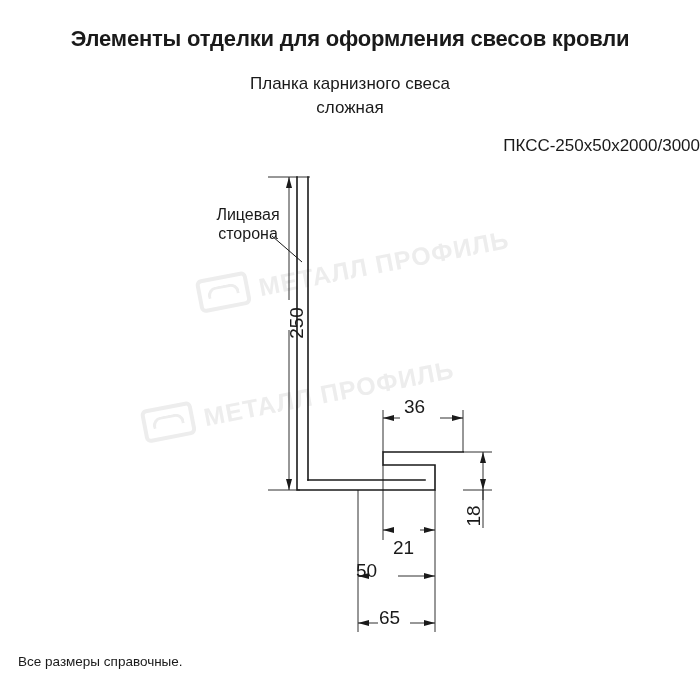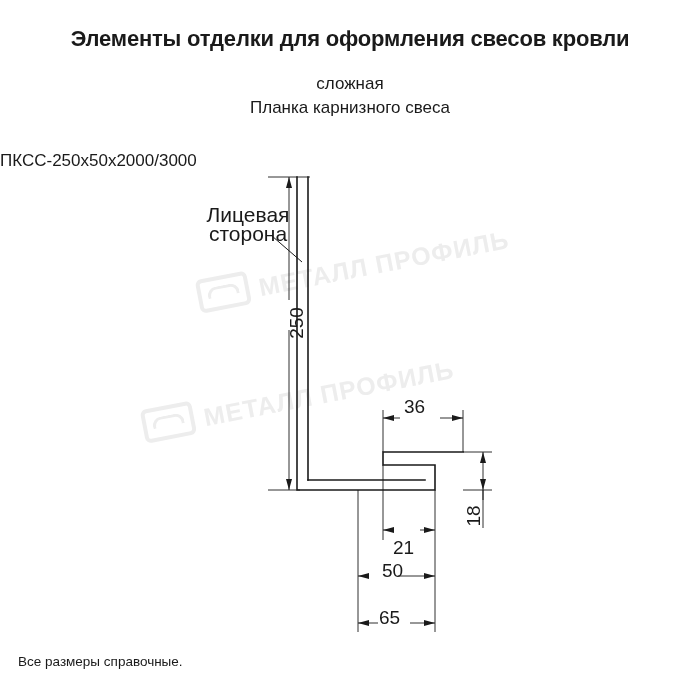--- a/index.html
+++ b/index.html
@@ -37,23 +37,22 @@
     width: 700px;
     text-align: center;
     font-size: 17px;
     line-height: 24px;
   }
   .code {
     position: absolute;
     top: 136px;
     left: 0;
     width: 700px;
-    text-align: left;
+    text-align: right;
     font-size: 17px;
-    margin-top: 15px;
   }
   .watermarks {
     position: absolute;
     left: 0;
     top: 0;
     width: 700px;
     height: 700px;
     pointer-events: none;
   }
   .wm {
@@ -91,21 +90,21 @@
 
   .drawing {
     position: absolute;
     left: 0;
     top: 0;
     width: 700px;
     height: 700px;
   }
   .lbl {
     position: absolute;
-    font-size: 21px;
+    font-size: 16px;
     color: #1a1a1a;
     white-space: nowrap;
   }
   .lbl-face {
     left: 204px;
     top: 205px;
     text-align: center;
     line-height: 19px;
     width: 88px;
   }
@@ -121,42 +120,42 @@
     transform-origin: center center;
   }
   .dim-36 { left: 404px; top: 396px; }
   .dim-21 { left: 393px; top: 515px; margin-top: 22px; }
   .dim-18 {
     left: 463px;
     top: 505px;
     transform: rotate(-90deg);
     transform-origin: center center;
   }
-  .dim-50 { left: 382px; top: 560px; }
+  .dim-50 { left: 356px; top: 560px; }
   .dim-65 { left: 379px; top: 607px; }
 
   .footer {
     position: absolute;
     left: 18px;
     bottom: 12px;
     font-size: 13.5px;
     line-height: 20px;
     color: #1a1a1a;
   }
 </style>
 </head>
 <body>
 
 <div class="page">
 
   <div class="title">Элементы отделки для оформления свесов кровли</div>
 
   <div class="subtitle">
+    <div>Планка карнизного свеса</div>
     <div>сложная</div>
-    <div>Планка карнизного свеса</div>
   </div>
 
   <div class="code">ПКСС-250x50x2000/3000</div>
 
   <div class="watermarks">
     <div class="wm wm1">
       <span class="wm-logo"></span><span>МЕТАЛЛ ПРОФИЛЬ</span>
     </div>
     <div class="wm wm2">
       <span class="wm-logo"></span><span>МЕТАЛЛ ПРОФИЛЬ</span>

